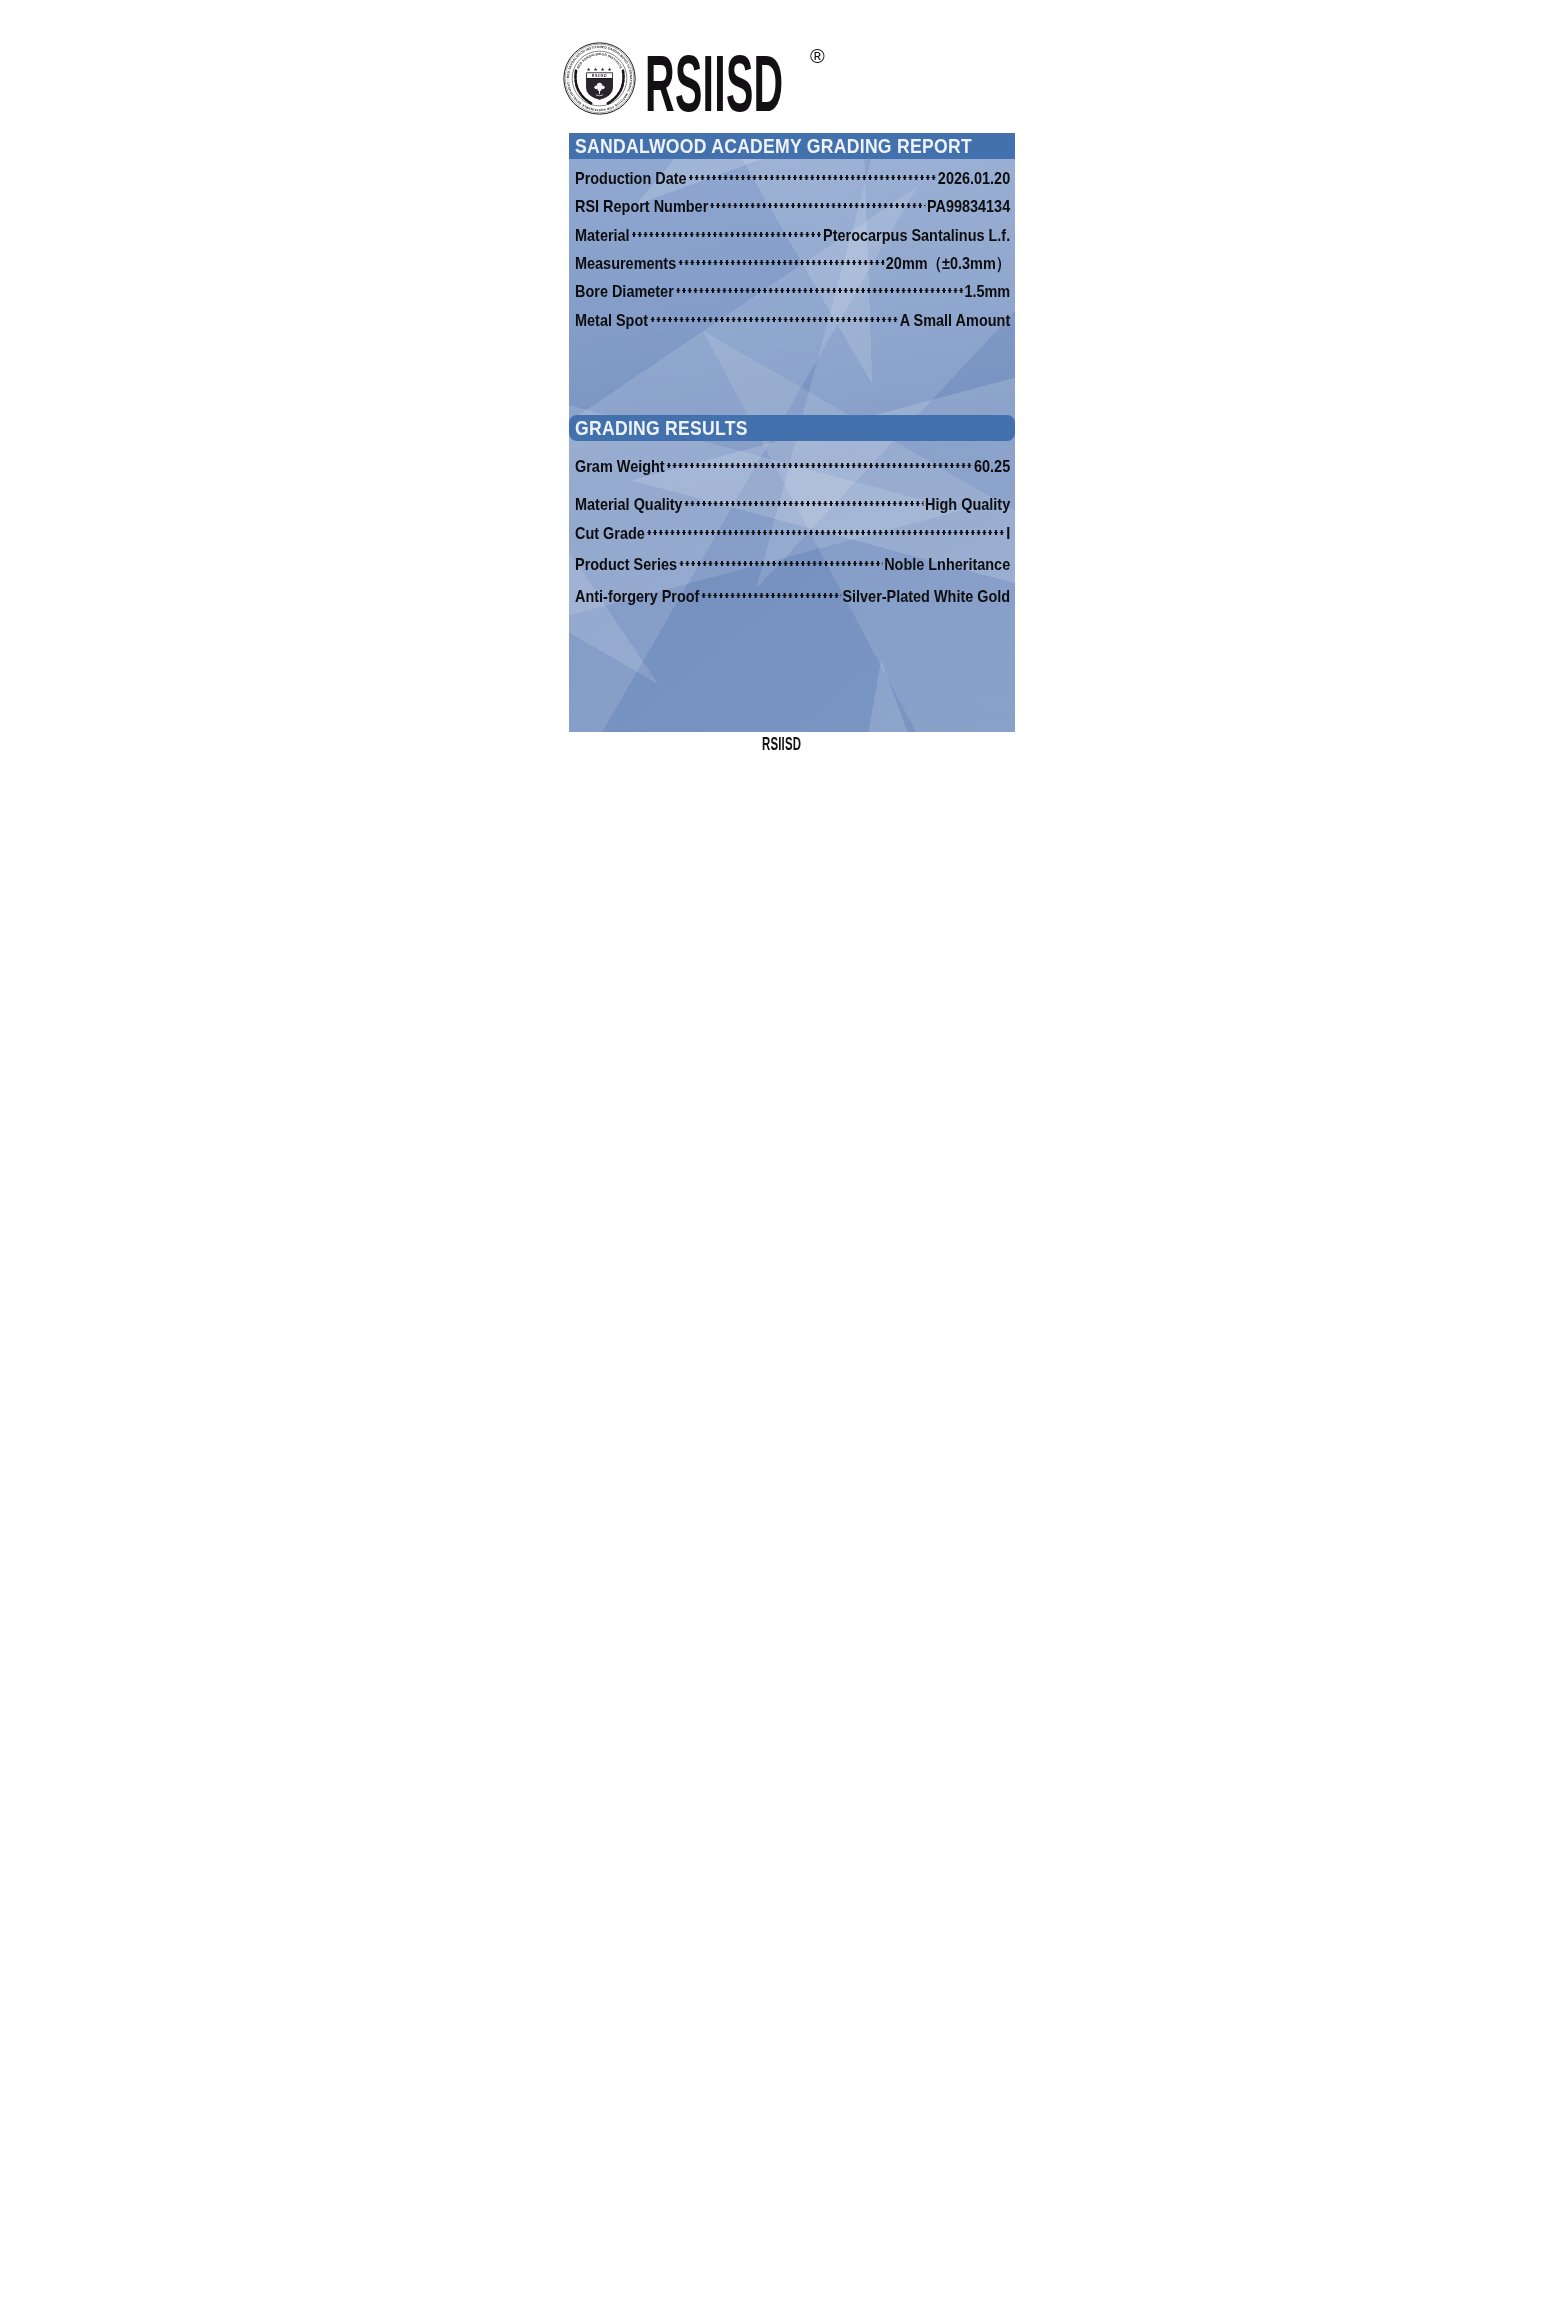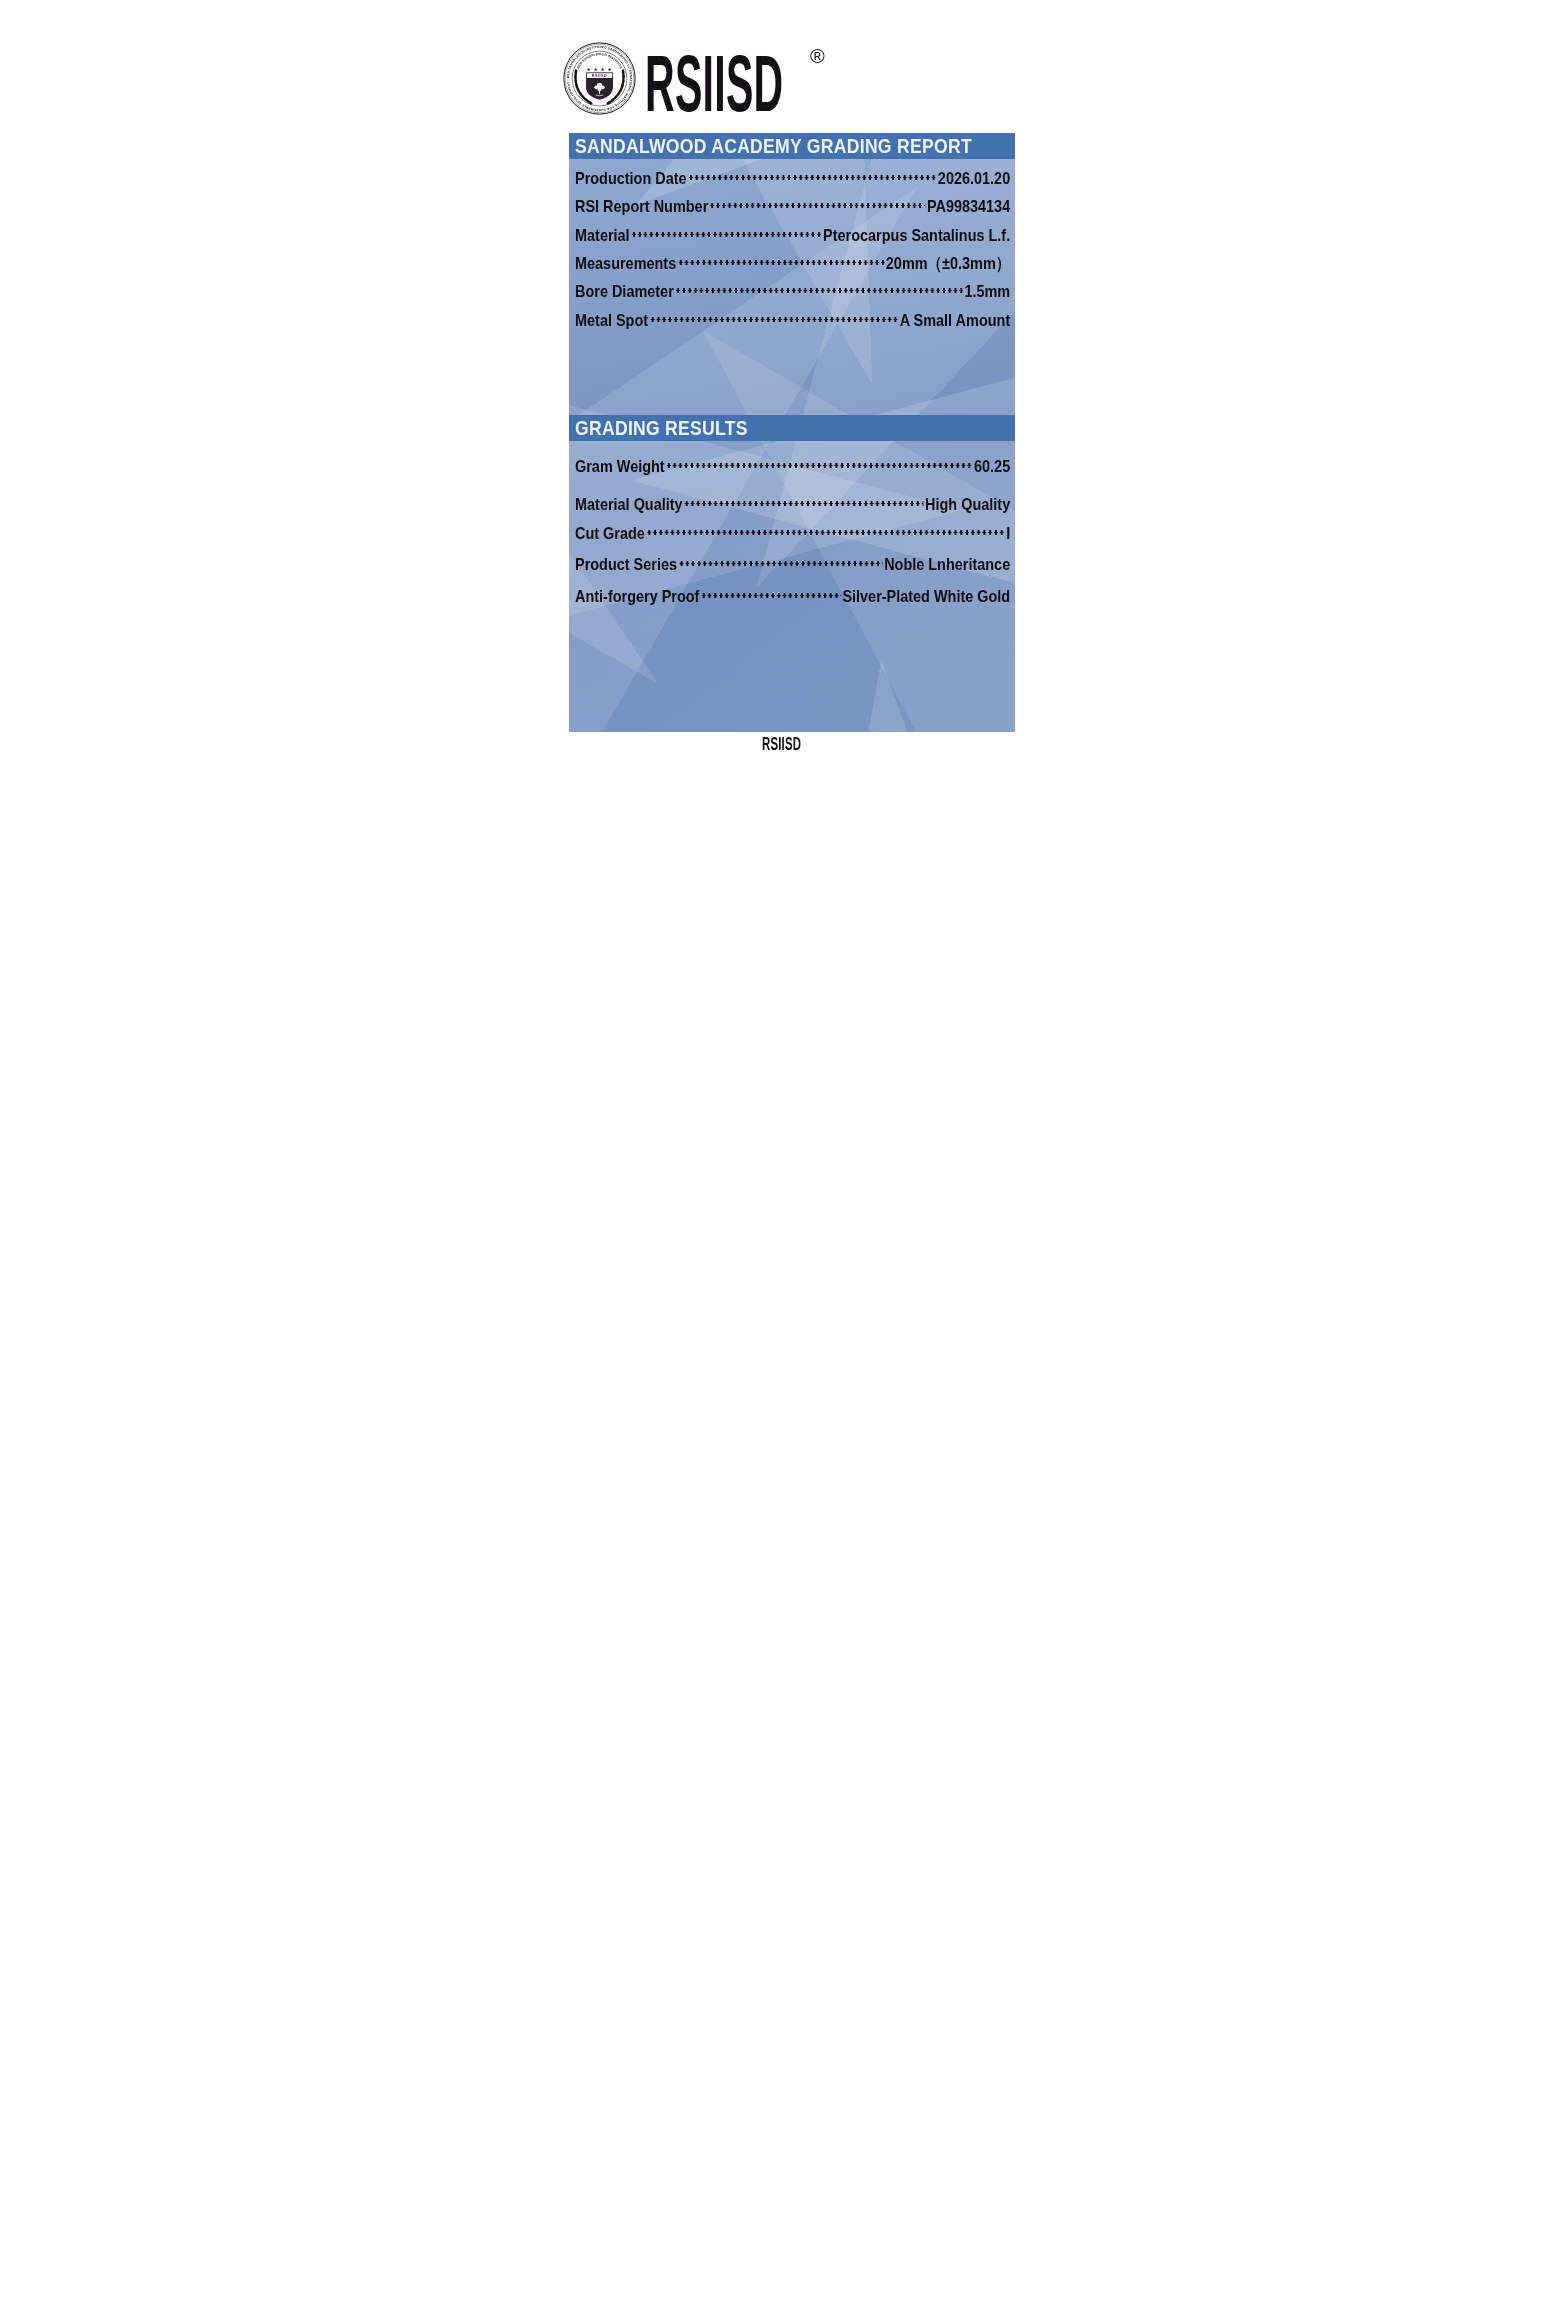--- a/index.html
+++ b/index.html
@@ -24,21 +24,21 @@
       conic-gradient(from 75deg  at 14% 58%, rgba(255,255,255,.15) 0 30deg, rgba(255,255,255,0) 30deg),
       conic-gradient(from 255deg at 88% 63%, rgba(255,255,255,.12) 0 30deg, rgba(255,255,255,0) 30deg),
       conic-gradient(from 15deg  at 42% 76%, rgba(255,255,255,.12) 0 28deg, rgba(255,255,255,0) 28deg),
       conic-gradient(from 160deg at 70% 88%, rgba(255,255,255,.14) 0 30deg, rgba(255,255,255,0) 30deg),
       conic-gradient(from 300deg at 20% 92%, rgba(255,255,255,.12) 0 26deg, rgba(255,255,255,0) 26deg),
       linear-gradient(165deg, rgba(255,255,255,.10) 0%, rgba(30,55,110,.07) 55%, rgba(255,255,255,.06) 100%),
       linear-gradient(#87a1cd,#7390c0);}
   .bar{position:absolute;left:0;width:100%;height:26px;background:#4371ad;
     padding-left:5.8px;box-sizing:border-box;}
   .bar.b1{top:0;}
-  .bar.b2{top:282px;}
+  .bar.b2{top:282px;border-radius:8px;}
   .bartitle{display:inline-block;transform:scaleX(.88);transform-origin:0 50%;
     font-size:20px;font-weight:600;color:#eef2f9;line-height:26px;letter-spacing:0.3px;white-space:nowrap;}
 
   .frow{position:absolute;left:5.8px;width:512px;display:flex;align-items:baseline;
     transform:scaleX(.85);transform-origin:0 0;height:21px;line-height:21px;
     font-size:17px;font-weight:600;color:#0d0d10;white-space:nowrap;}
   .frow .lbl{flex:0 0 auto;}
   .frow .val{flex:0 0 auto;}
   .frow .leader{flex:1 1 auto;height:21px;margin:0 1.6px;
     background-image:radial-gradient(ellipse 1.8px 2.4px at 3.4px 14.4px,#0d0d10 96%,rgba(0,0,0,0) 100%);

